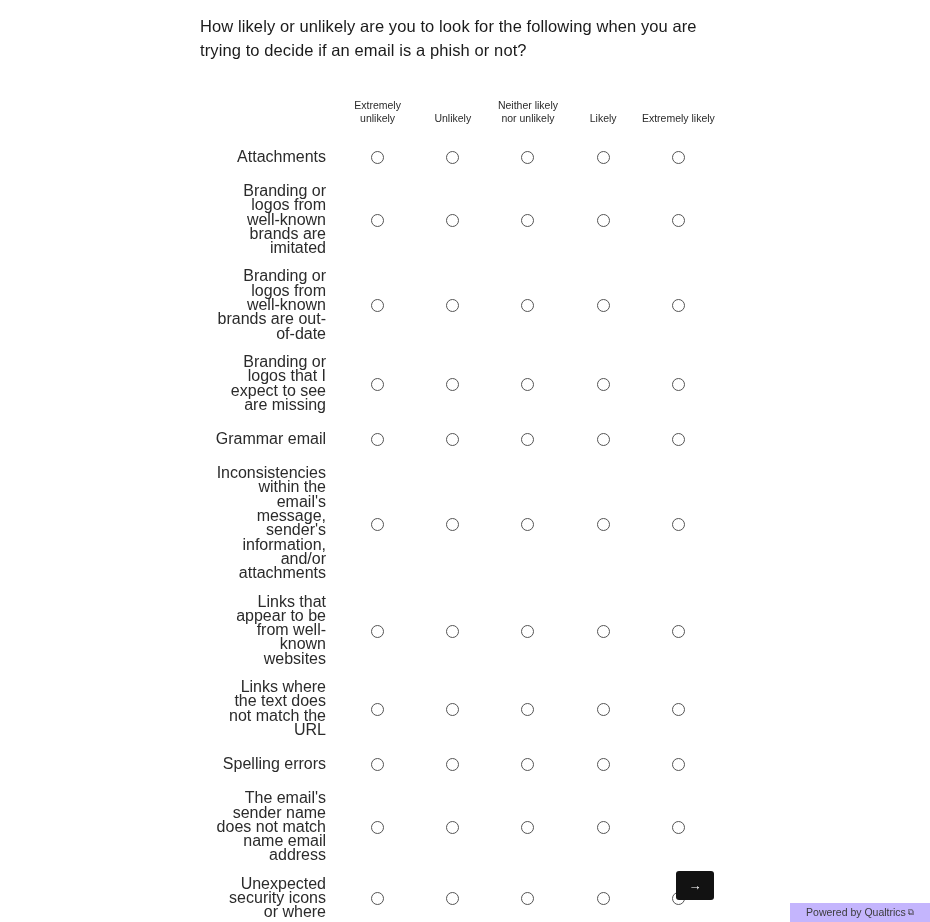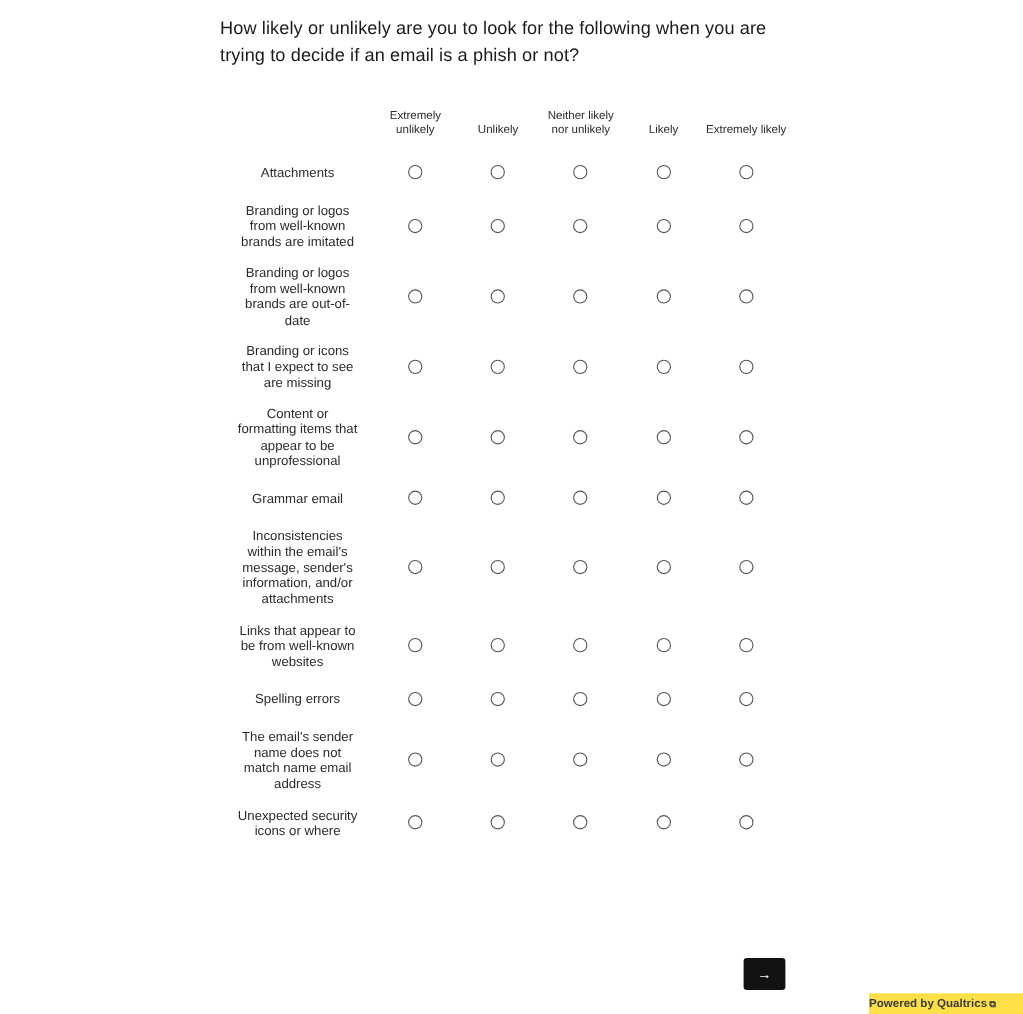--- a/index.html
+++ b/index.html
@@ -50,25 +50,25 @@
     padding-bottom: 12px;
     text-align: center;
   }
   table.matrix thead th.blank { }
   table.matrix tbody td {
     vertical-align: middle;
     padding: 0;
     height: 40px;
   }
   table.matrix tbody td.row-label {
-    font-size: 12px;
+    font-size: 16px;
     line-height: 14.3px;
     color: #2b2b2b;
     padding: 7px 14px 7px 15px;
-    text-align: center;
+    text-align: right;
   }
   table.matrix tbody td.choice {
     text-align: center;
   }
   .radio {
     display: inline-block;
     width: 13px;
     height: 13px;
     border: 1px solid #555;
     border-radius: 50%;
@@ -91,26 +91,26 @@
     text-align: center;
     cursor: pointer;
     padding: 0;
   }
   .footer-bar {
     position: absolute;
     left: 790px;
     top: 903px;
     width: 140px;
     height: 19px;
-    background: #fde047;
+    background: #c4b5fd;
     color: #3b3b3b;
     font-size: 10.5px;
     line-height: 19px;
+    text-align: center;
     white-space: nowrap;
-    font-weight: bold;
   }
   .footer-bar .ext {
     font-size: 8.5px;
     vertical-align: top;
     margin-left: 2px;
   }
 </style>
 </head>
 <body>
 
@@ -162,36 +162,28 @@
         <tr>
           <td class="row-label">Branding or logos from well-known brands are out-of-date</td>
           <td class="choice"><span class="radio"></span></td>
           <td class="choice"><span class="radio"></span></td>
           <td class="choice"><span class="radio"></span></td>
           <td class="choice"><span class="radio"></span></td>
           <td class="choice"><span class="radio"></span></td>
         </tr>
 
         <tr>
-          <td class="row-label">Branding or icons that I expect to see are missing</td>
-          <td class="choice"><span class="radio"></span></td>
-          <td class="choice"><span class="radio"></span></td>
-          <td class="choice"><span class="radio"></span></td>
-          <td class="choice"><span class="radio"></span></td>
-          <td class="choice"><span class="radio"></span></td>
-        </tr>
-
-        <tr>
-          <td class="row-label">Content or formatting items that appear to be unprofessional</td>
-          <td class="choice"><span class="radio"></span></td>
-          <td class="choice"><span class="radio"></span></td>
-          <td class="choice"><span class="radio"></span></td>
-          <td class="choice"><span class="radio"></span></td>
-          <td class="choice"><span class="radio"></span></td>
-        </tr>
+          <td class="row-label">Branding or logos that I expect to see are missing</td>
+          <td class="choice"><span class="radio"></span></td>
+          <td class="choice"><span class="radio"></span></td>
+          <td class="choice"><span class="radio"></span></td>
+          <td class="choice"><span class="radio"></span></td>
+          <td class="choice"><span class="radio"></span></td>
+        </tr>
+
 
         <tr>
           <td class="row-label">Grammar email</td>
           <td class="choice"><span class="radio"></span></td>
           <td class="choice"><span class="radio"></span></td>
           <td class="choice"><span class="radio"></span></td>
           <td class="choice"><span class="radio"></span></td>
           <td class="choice"><span class="radio"></span></td>
         </tr>
 
@@ -206,20 +198,28 @@
 
         <tr>
           <td class="row-label">Links that appear to be from well-known websites</td>
           <td class="choice"><span class="radio"></span></td>
           <td class="choice"><span class="radio"></span></td>
           <td class="choice"><span class="radio"></span></td>
           <td class="choice"><span class="radio"></span></td>
           <td class="choice"><span class="radio"></span></td>
         </tr>
 
+        <tr>
+          <td class="row-label">Links where the text does not match the URL</td>
+          <td class="choice"><span class="radio"></span></td>
+          <td class="choice"><span class="radio"></span></td>
+          <td class="choice"><span class="radio"></span></td>
+          <td class="choice"><span class="radio"></span></td>
+          <td class="choice"><span class="radio"></span></td>
+        </tr>
 
         <tr>
           <td class="row-label">Spelling errors</td>
           <td class="choice"><span class="radio"></span></td>
           <td class="choice"><span class="radio"></span></td>
           <td class="choice"><span class="radio"></span></td>
           <td class="choice"><span class="radio"></span></td>
           <td class="choice"><span class="radio"></span></td>
         </tr>
 

